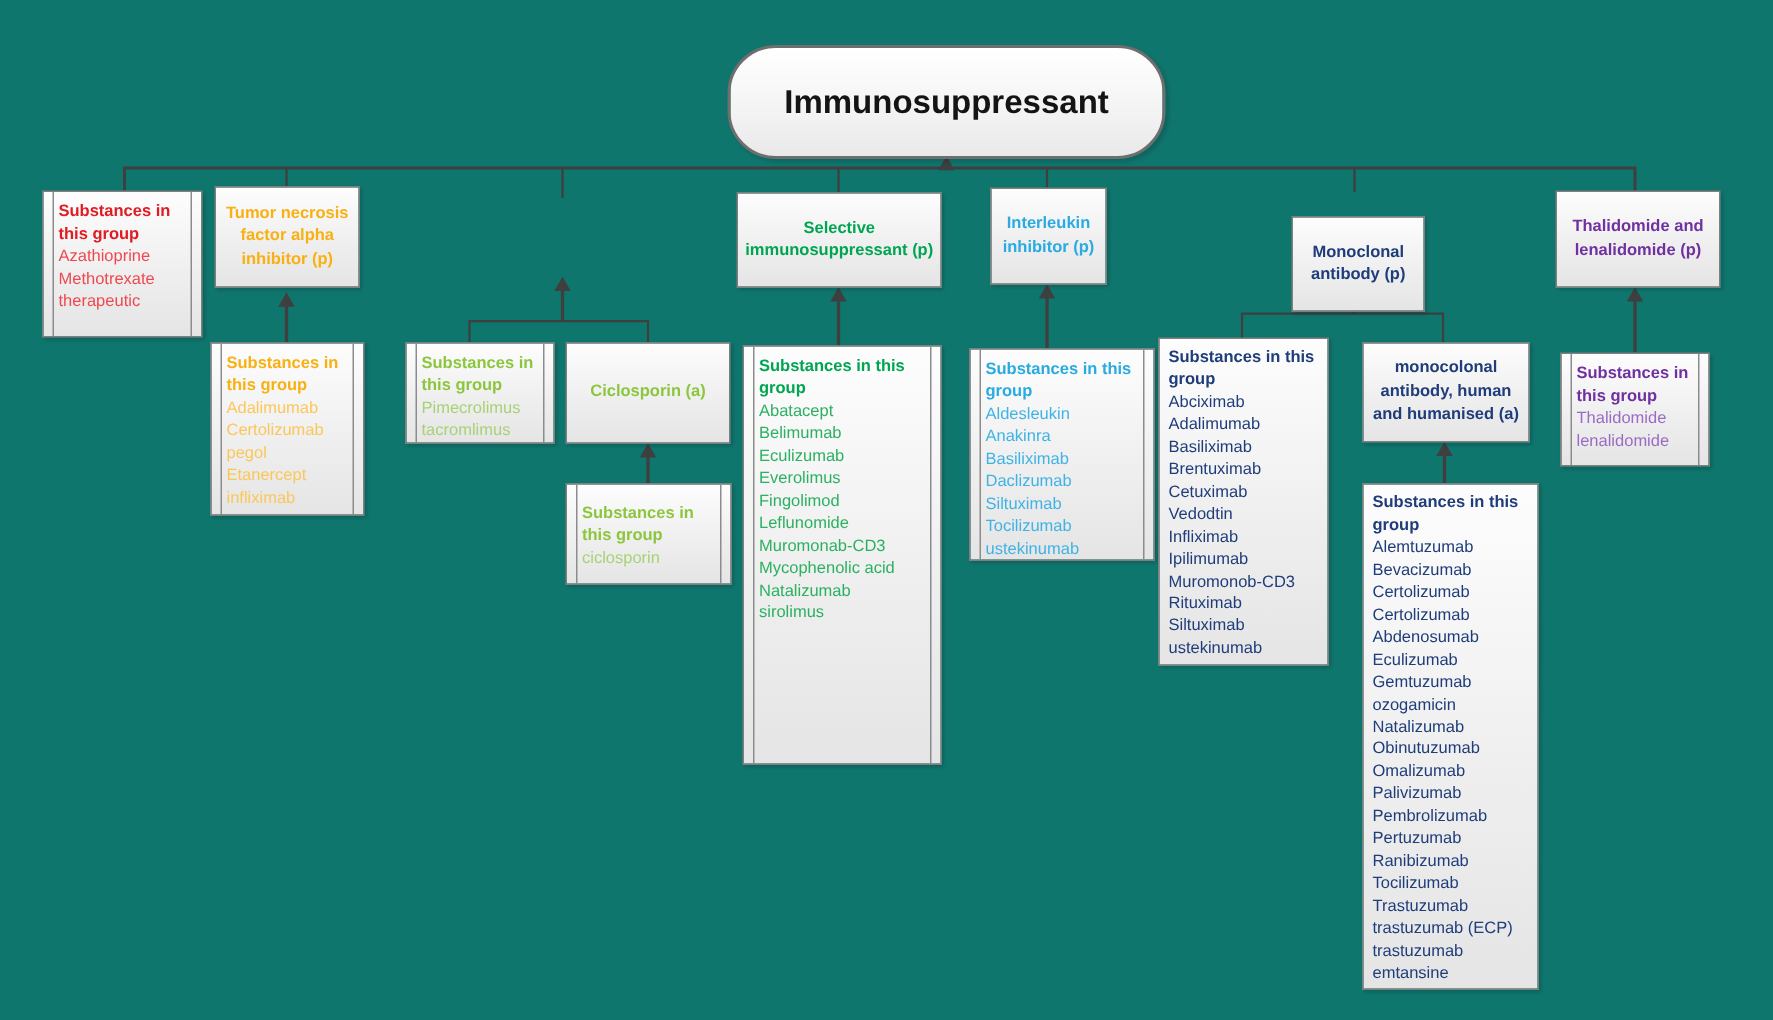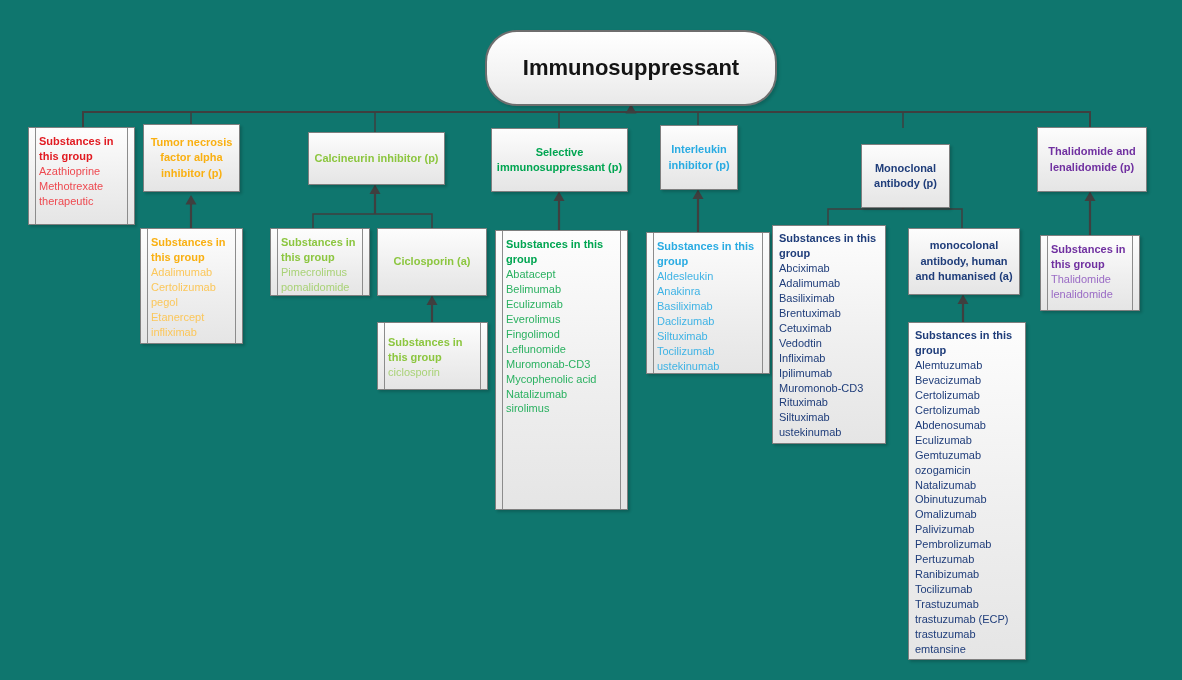--- a/index.html
+++ b/index.html
@@ -94,27 +94,24 @@
     <div>Tumor necrosis factor alpha inhibitor (p)</div>
   </div>
   <div class="box leaf subproc" style="left:140px;top:228px;width:103px;height:116px">
     <div class="hdr c-org-h">Substances in this group</div>
     <div class="item c-org">Adalimumab</div>
     <div class="item c-org">Certolizumab pegol</div>
     <div class="item c-org">Etanercept</div>
     <div class="item c-org">infliximab</div>
   </div>
 
-  <div class="box parent c-lgr-h" style="left:308px;top:132px;width:137px;height:53px">
-    <div>Calcineurin inhibitor (p)</div>
-  </div>
   <div class="box leaf subproc" style="left:270px;top:228px;width:100px;height:68px">
     <div class="hdr c-lgr-h">Substances in this group</div>
     <div class="item c-lgr">Pimecrolimus</div>
-    <div class="item c-lgr">pomalidomide</div>
+    <div class="item c-lgr">tacromlimus</div>
   </div>
   <div class="box parent c-lgr-h" style="left:377px;top:228px;width:110px;height:68px">
     <div>Ciclosporin (a)</div>
   </div>
   <div class="box leaf subproc" style="left:377px;top:322px;width:111px;height:68px;padding-top:12px">
     <div class="hdr c-lgr-h">Substances in this group</div>
     <div class="item c-lgr">ciclosporin</div>
   </div>
 
   <div class="box parent c-grn-h" style="left:491px;top:128px;width:137px;height:64px">

